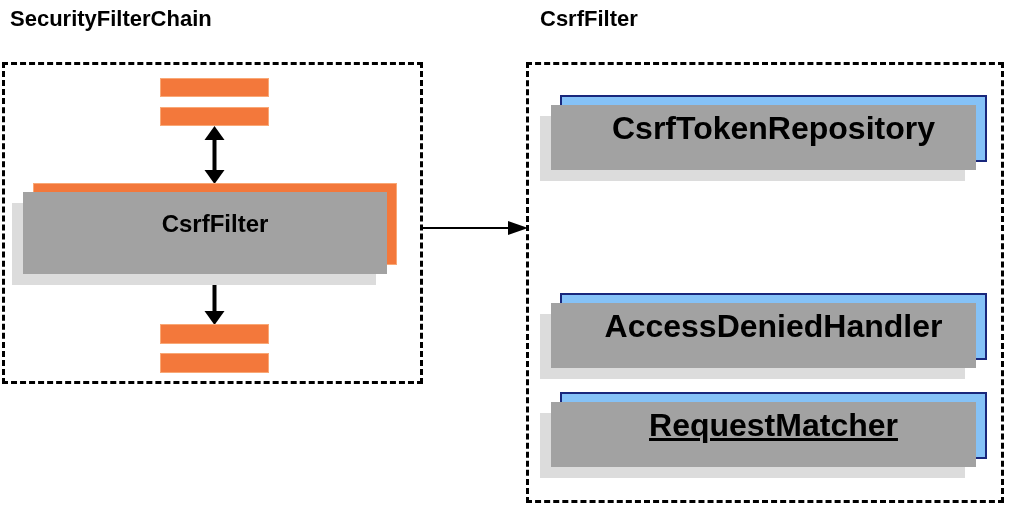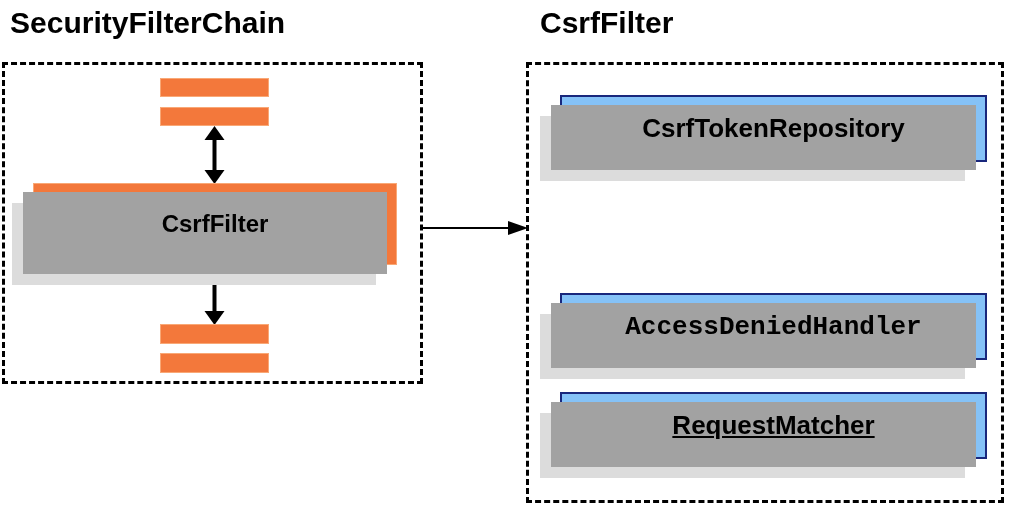--- a/index.html
+++ b/index.html
@@ -21,21 +21,21 @@
   }
   .canvas {
     position: relative;
     width: 1010px;
     height: 505px;
     background: #ffffff;
     overflow: hidden;
   }
   .abs { position: absolute; }
   .title {
-    font-size: 30px;
+    font-size: 22px;
     font-weight: 700;
     color: var(--text);
     white-space: nowrap;
     letter-spacing: 0px;
   }
   .panel {
     border: 3px dashed var(--dash);
     background: transparent;
   }
   
@@ -69,21 +69,21 @@
     justify-content: center;
     font-size: 24px;
     font-weight: 700;
   }
   .component-box {
     background: var(--blue-fill);
     border: 2px solid var(--blue-border);
     display: flex;
     align-items: center;
     justify-content: center;
-    font-size: 26px;
+    font-size: 32px;
     font-weight: 700;
   }
   svg .shaft { stroke: var(--arrow); }
   svg .head  { fill: var(--arrow); }
 </style>
 </head>
 <body>
 
 <div class="canvas">
 
@@ -120,21 +120,21 @@
     <polygon class="head" points="86,2 106,9 86,16"></polygon>
   </svg>
 
   <div class="abs panel" style="left:526px; top:62px; width:478px; height:441px;"></div>
 
   <div class="abs component-box shadowed" style="left:560px; top:95px; width:427px; height:67px;">
     <span>CsrfTokenRepository</span>
   </div>
 
 
-  <div class="abs component-box shadowed" style="left:560px; top:293px; width:427px; height:67px;font-family:Liberation Mono, monospace;">
+  <div class="abs component-box shadowed" style="left:560px; top:293px; width:427px; height:67px;">
     <span>AccessDeniedHandler</span>
   </div>
 
   <div class="abs component-box shadowed" style="left:560px; top:392px; width:427px; height:67px;text-decoration:underline;">
     <span>RequestMatcher</span>
   </div>
 
 </div>
 
 </body></html>

